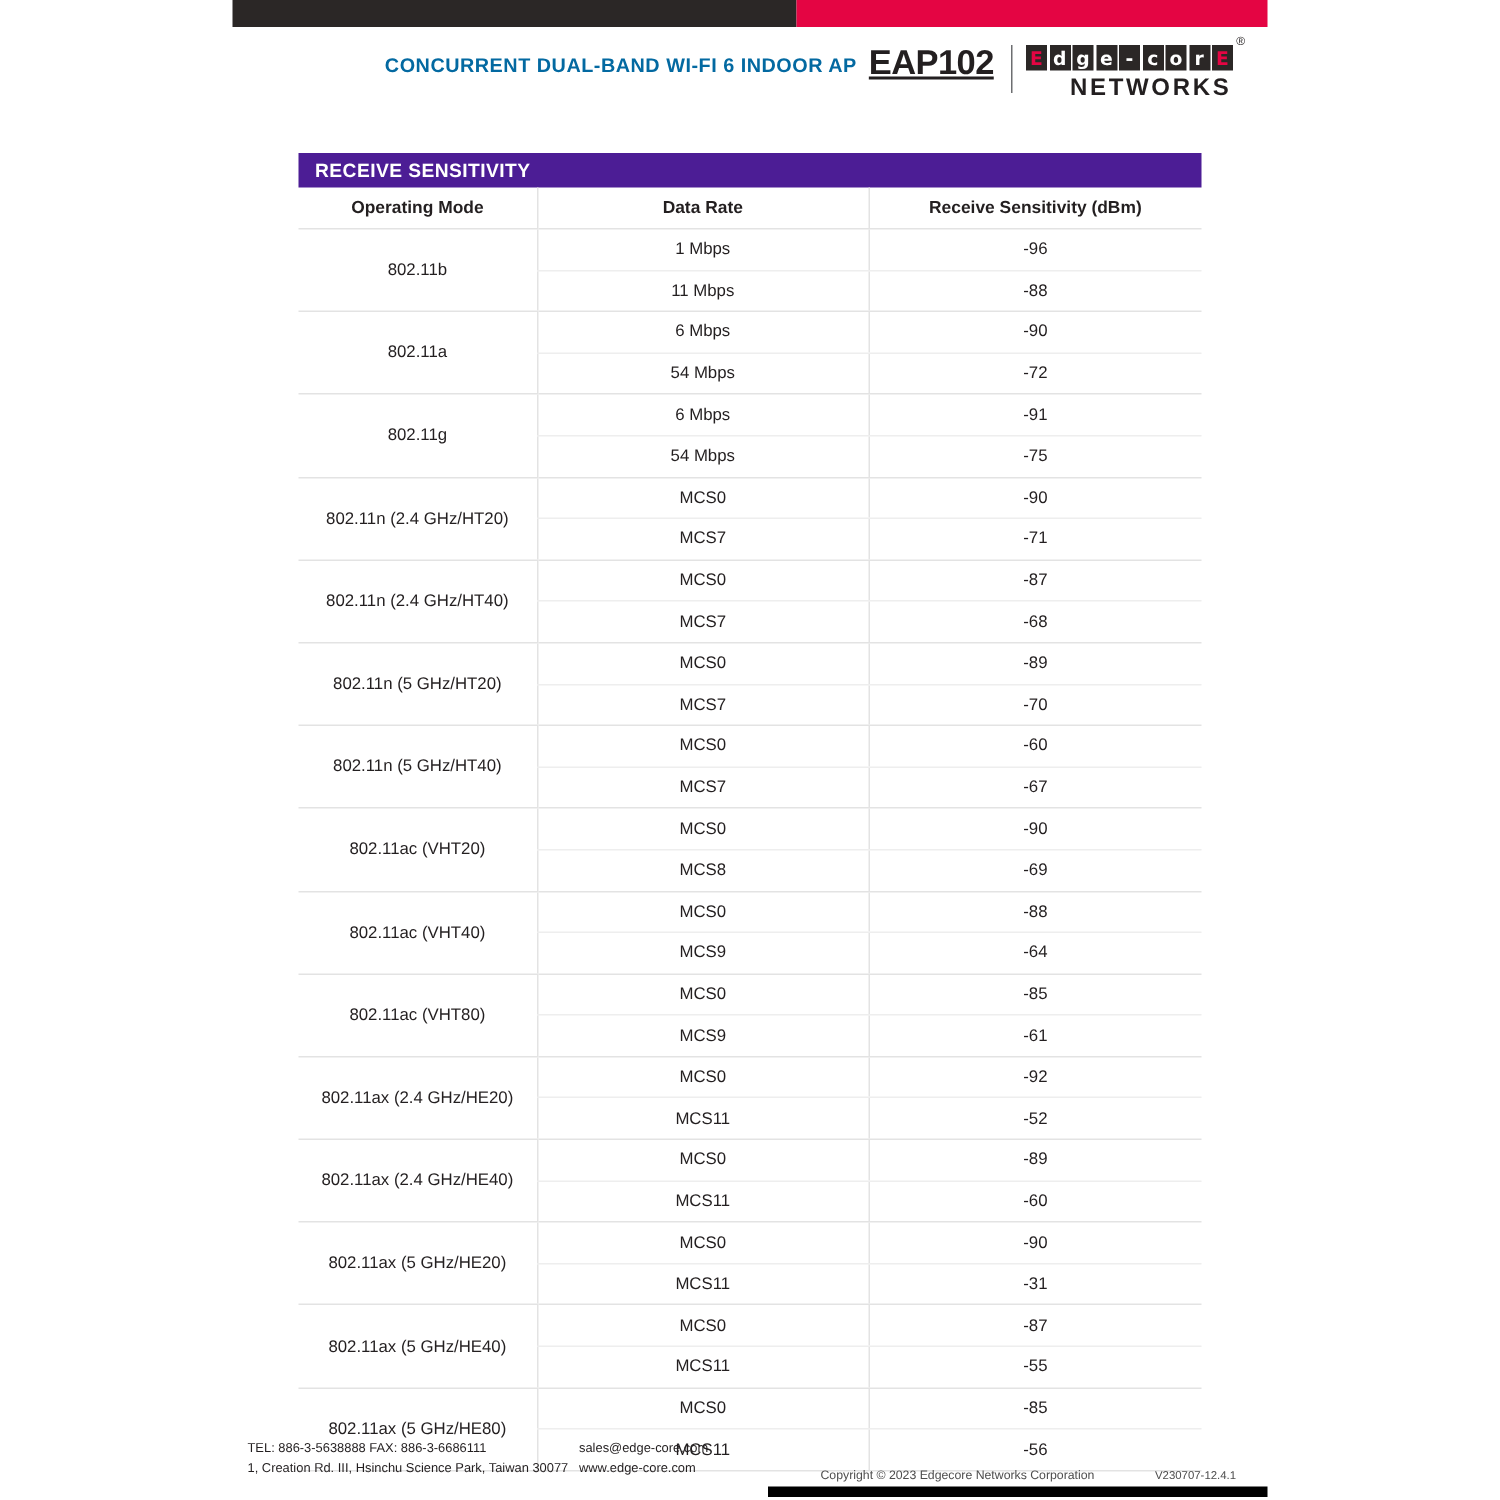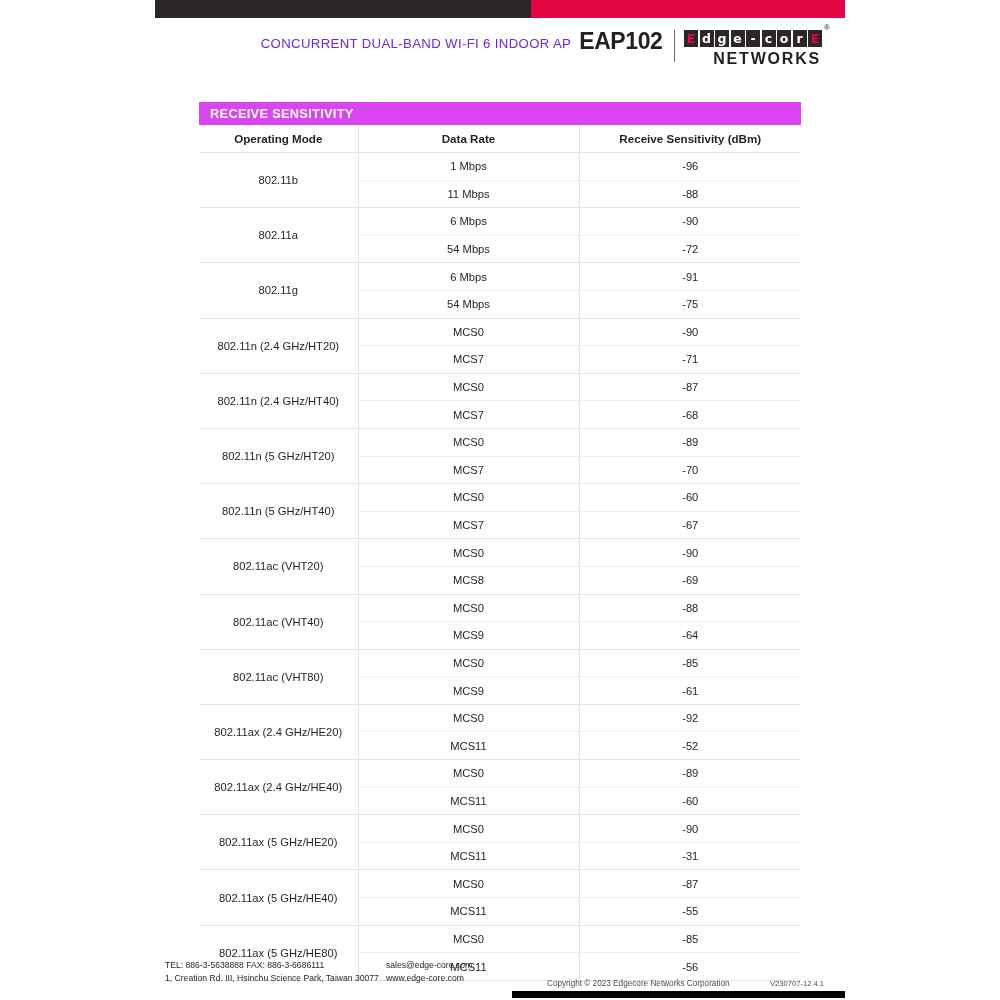--- a/index.html
+++ b/index.html
@@ -51,34 +51,35 @@
   #header-inner {
     position: absolute;
     right: 178px;
     top: 0;
     display: flex;
     align-items: flex-start;
   }
   #product-tagline {
     font-size: 13.2px;
     letter-spacing: 0.35px;
-    color: #6d28d9;
-    font-weight: 400;
+    color: #0369a1;
+    font-weight: 700;
     white-space: nowrap;
     padding-top: 6px;
   }
   #product-model {
     font-size: 23px;
     font-weight: bold;
     color: #231f20;
     letter-spacing: -0.4px;
     white-space: nowrap;
     margin-left: 8px;
     line-height: 1;
     padding-top: 0px;
+    text-decoration: underline;
   }
   #logo-divider {
     width: 1.5px;
     height: 32px;
     background: #6d6e71;
     margin: 0 9px 0 11px;
   }
   #logo-block {
     display: flex;
     flex-direction: column;
@@ -120,21 +121,21 @@
   }
 
   
   #spec-table {
     position: absolute;
     left: 199px;
     top: 102px;
     width: 602px;
   }
   #table-title {
-    background: #d946ef;
+    background: #4c1d95;
     color: #ffffff;
     font-size: 12.8px;
     font-weight: bold;
     letter-spacing: 0.3px;
     padding: 6px 0 6px 11px;
     height: 11px;
     line-height: 11px;
   }
   table.spec {
     border-collapse: collapse;

